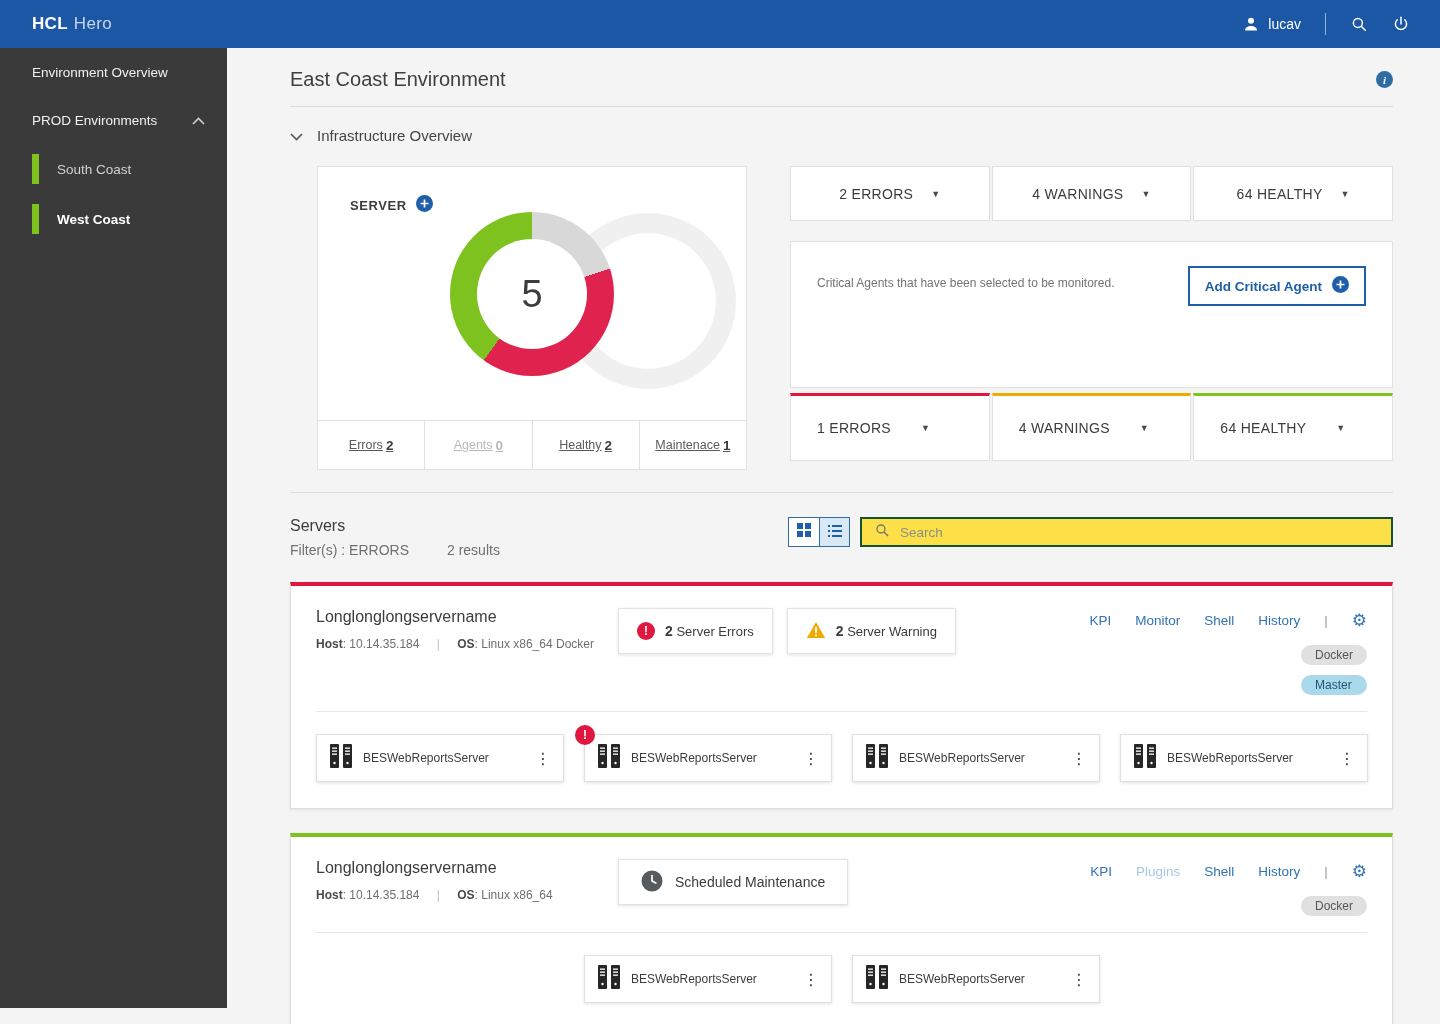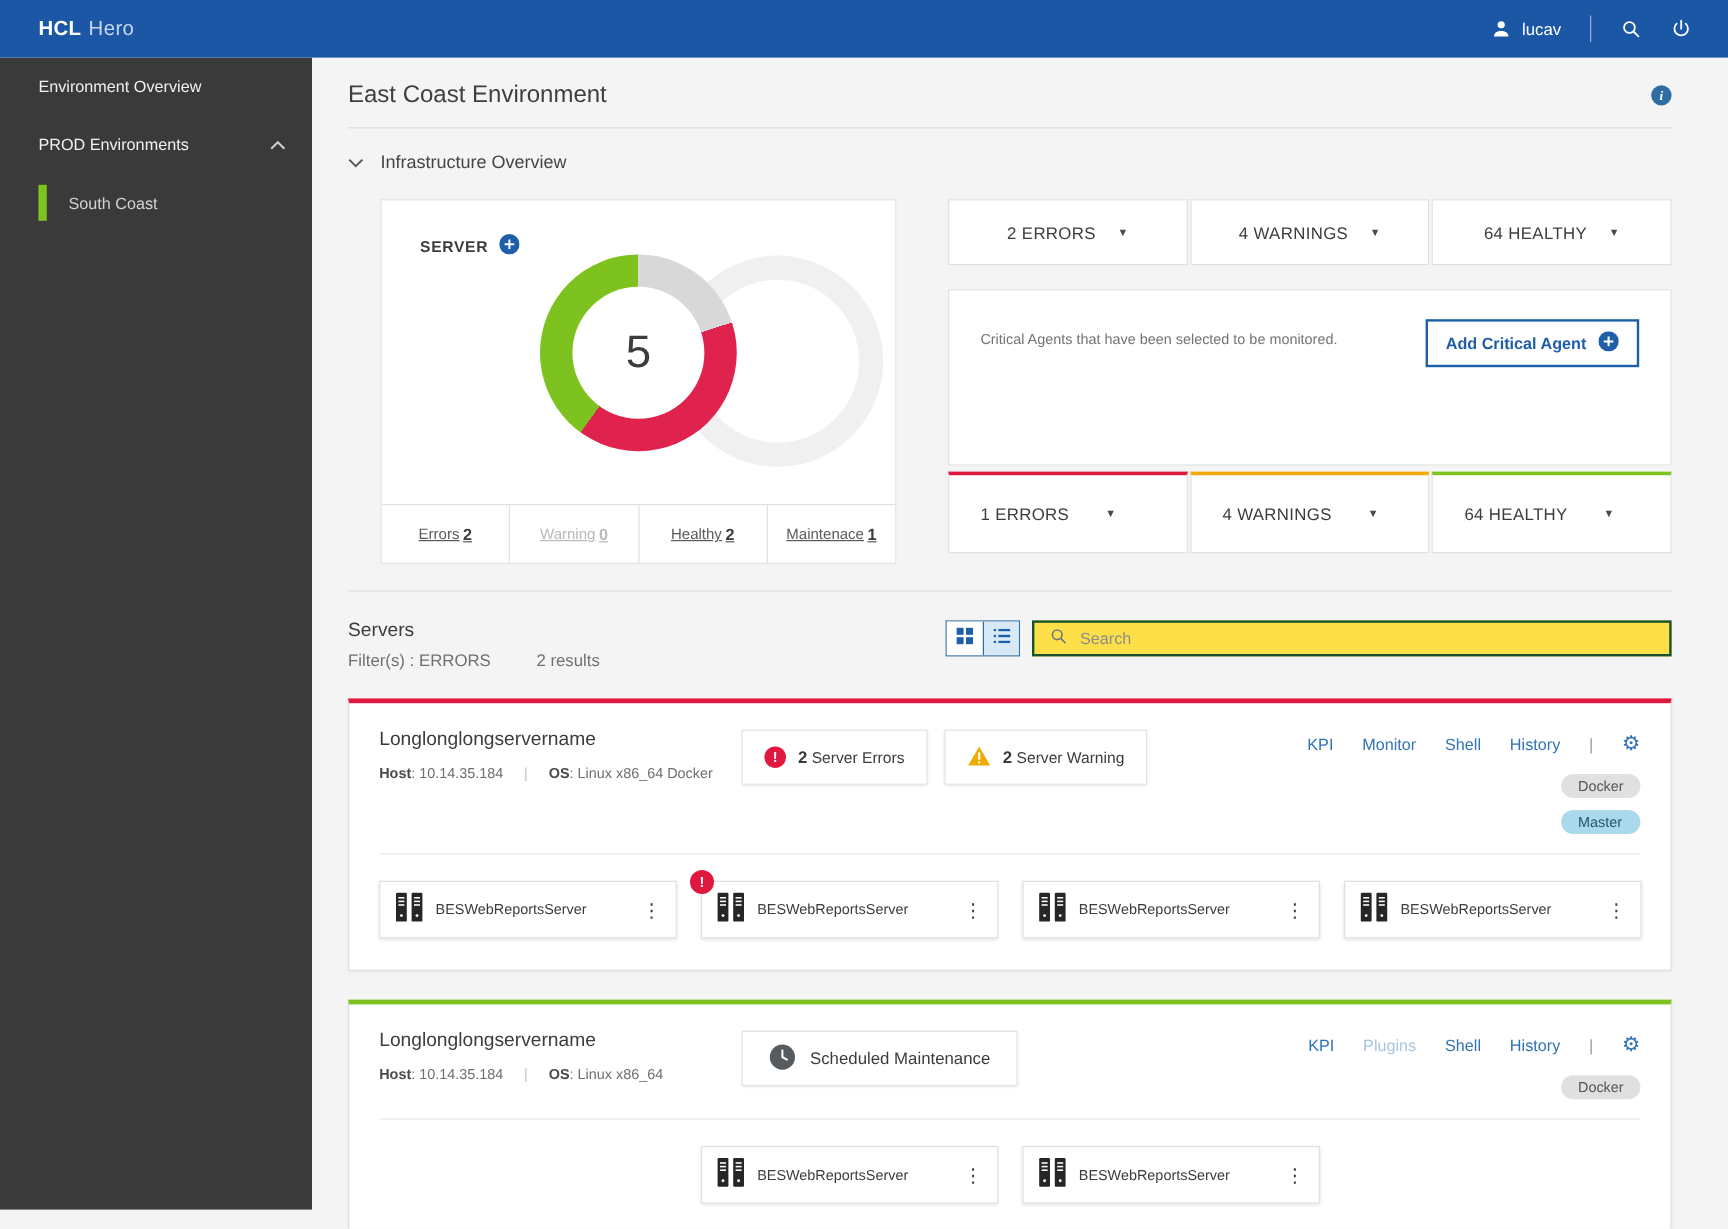--- a/index.html
+++ b/index.html
@@ -18,21 +18,21 @@
     padding:0 30px 0 32px; z-index:20;
   }
   .brand { font-size:17px; font-weight:700; color:#fff; letter-spacing:.3px; }
   .brand-suffix { font-weight:400; color:#c7d7ee; margin-left:6px; }
   .topbar-right { margin-left:auto; display:flex; align-items:center; gap:24px; }
   .user-chip { display:flex; align-items:center; gap:8px; color:#fff; font-size:14px; cursor:pointer; }
   .topbar-divider { width:1px; height:22px; background:rgba(255,255,255,.55); }
   .topbar-icon { display:flex; align-items:center; cursor:pointer; }
 
   
-  .sidebar { position:absolute; top:48px; left:0; bottom:16px; width:260px; background:#3a3a3a; z-index:10; }
+  .sidebar { position:absolute; top:48px; left:0; bottom:16px; width:227px; background:#3a3a3a; z-index:10; }
   .side-item {
     height:48px; display:flex; align-items:center; padding:0 22px 0 32px;
     color:#f0f0f0; font-size:13.5px; cursor:pointer;
   }
   .side-item.group { justify-content:space-between; }
   .side-env {
     height:50px; display:flex; align-items:center; gap:18px;
     padding-left:32px; color:#d2d2d2; font-size:13.5px; cursor:pointer;
   }
   .env-bar { width:7px; height:30px; flex:none; }
@@ -193,20 +193,24 @@
     <span>
       <svg width="13" height="8" viewBox="0 0 13 8" fill="none" stroke="#cfcfcf" stroke-width="1.6">
           <path d="M1 7l5.5-5.5L12 7"></path>
         </svg>
     </span>
   </div>
   <div class="side-env">
     <span class="env-bar green"></span>
     <span class="env-label">South Coast</span>
   </div>
+  <div class="side-env selected">
+    <span class="env-bar green"></span>
+    <span class="env-label">West Coast</span>
+  </div>
 </nav>
 
 <main class="main">
 
   <div class="page-head">
     <h1 class="page-title">East Coast Environment</h1>
     <span class="info-icon">i</span>
   </div>
   <div class="head-rule"></div>
 
@@ -236,21 +240,21 @@
       <div class="deco-ring"></div>
       <div class="donut">
         <div class="donut-value">5</div>
       </div>
       <div class="chart-legend">
         <div class="legend-cell">
           <span>Errors</span>
           <span class="legend-value">2</span>
         </div>
         <div class="legend-cell muted">
-          <span>Warning</span>
+          <span>Agents</span>
           <span class="legend-value">0</span>
         </div>
         <div class="legend-cell">
           <span>Healthy</span>
           <span class="legend-value">2</span>
         </div>
         <div class="legend-cell">
           <span>Maintenace</span>
           <span class="legend-value">1</span>
         </div>

